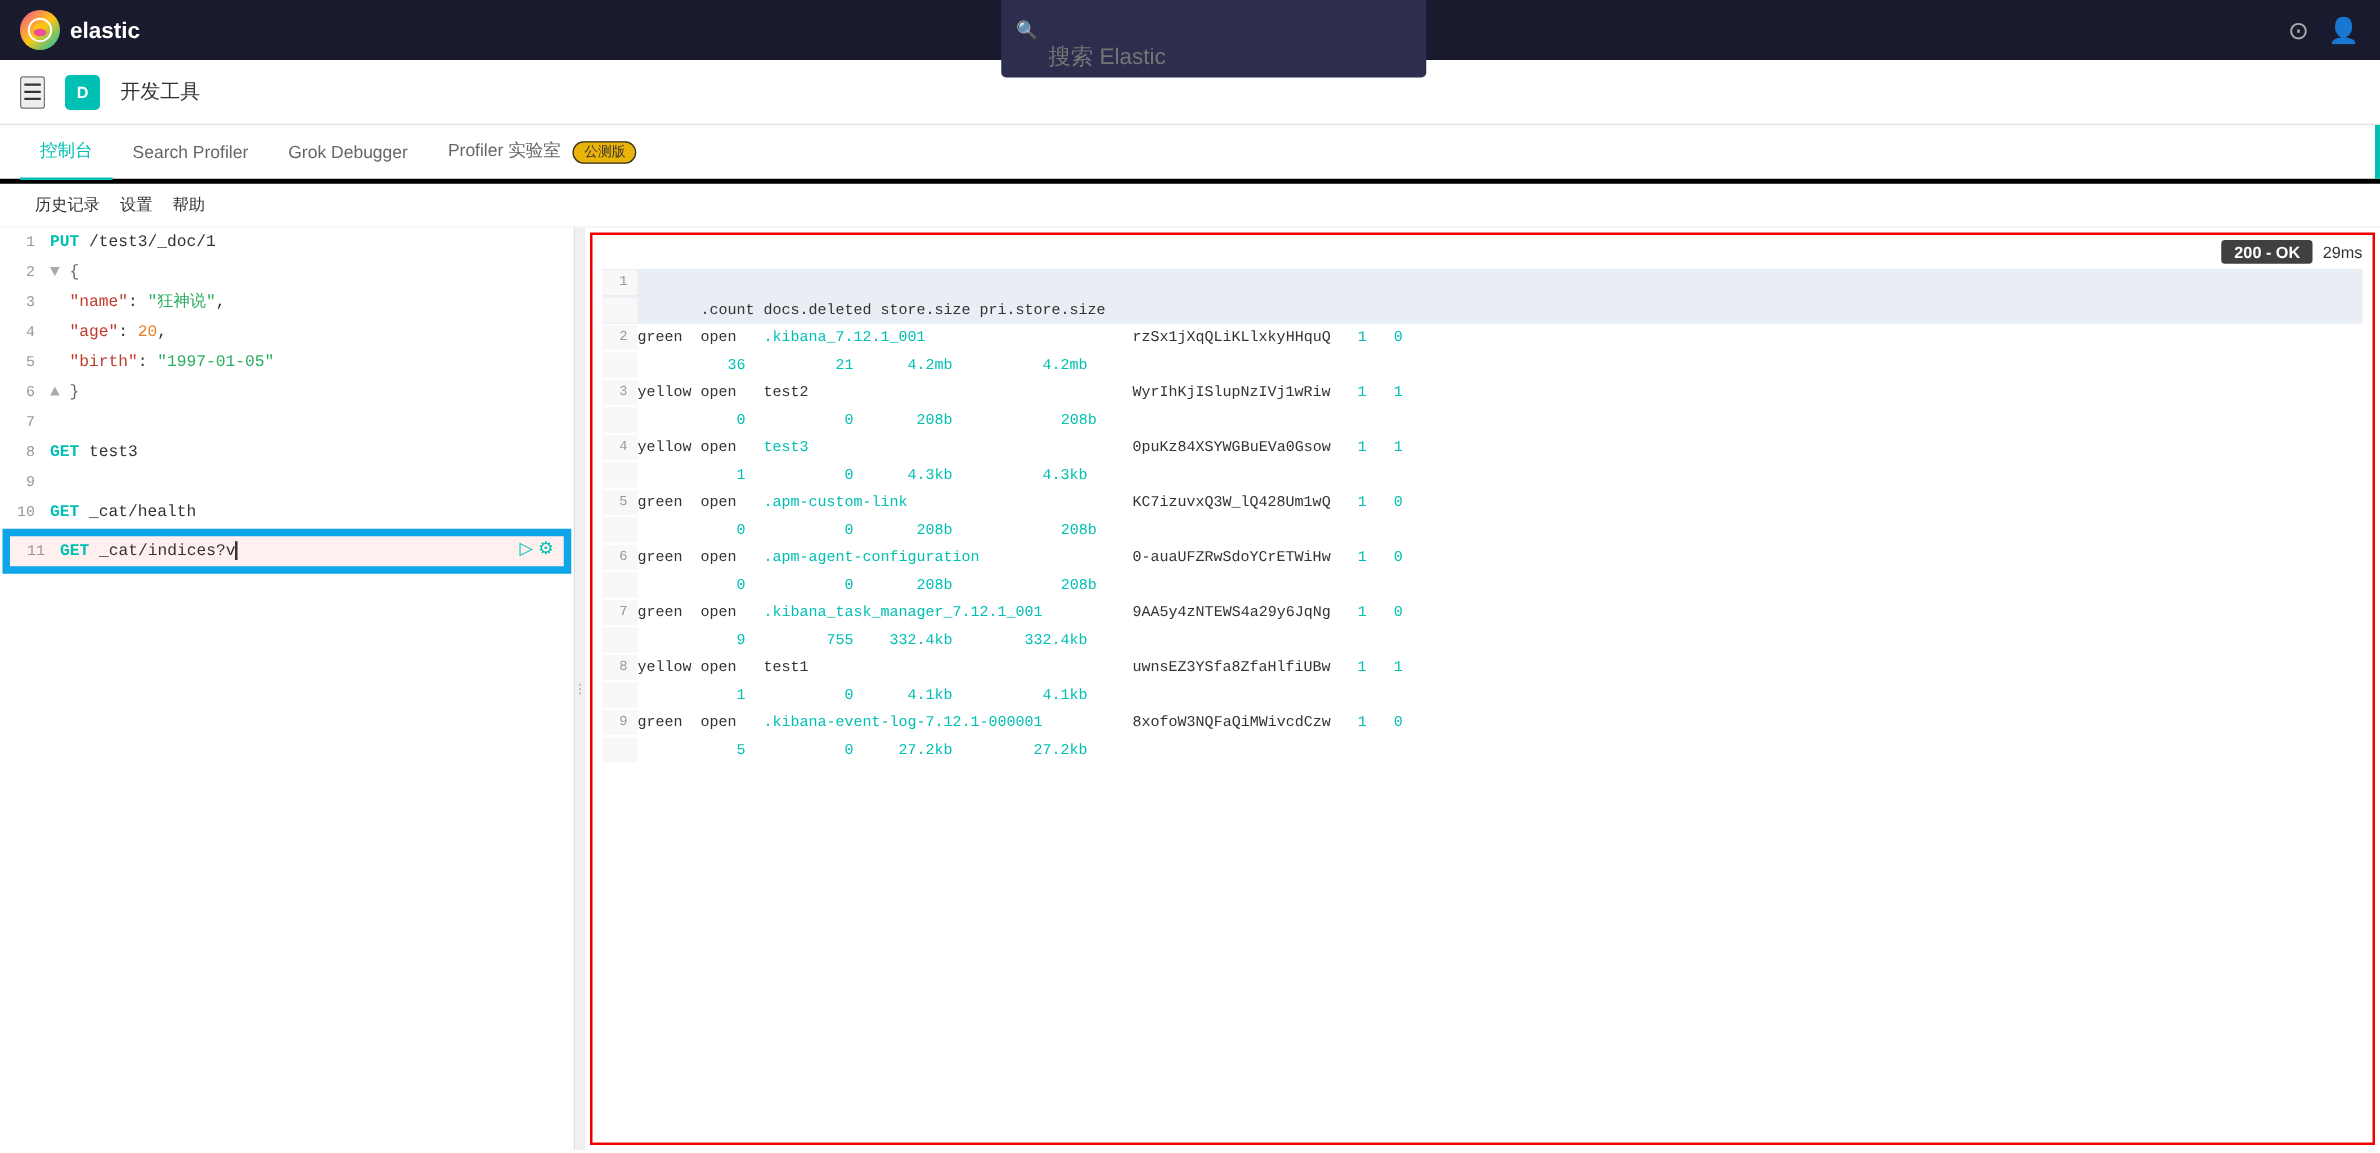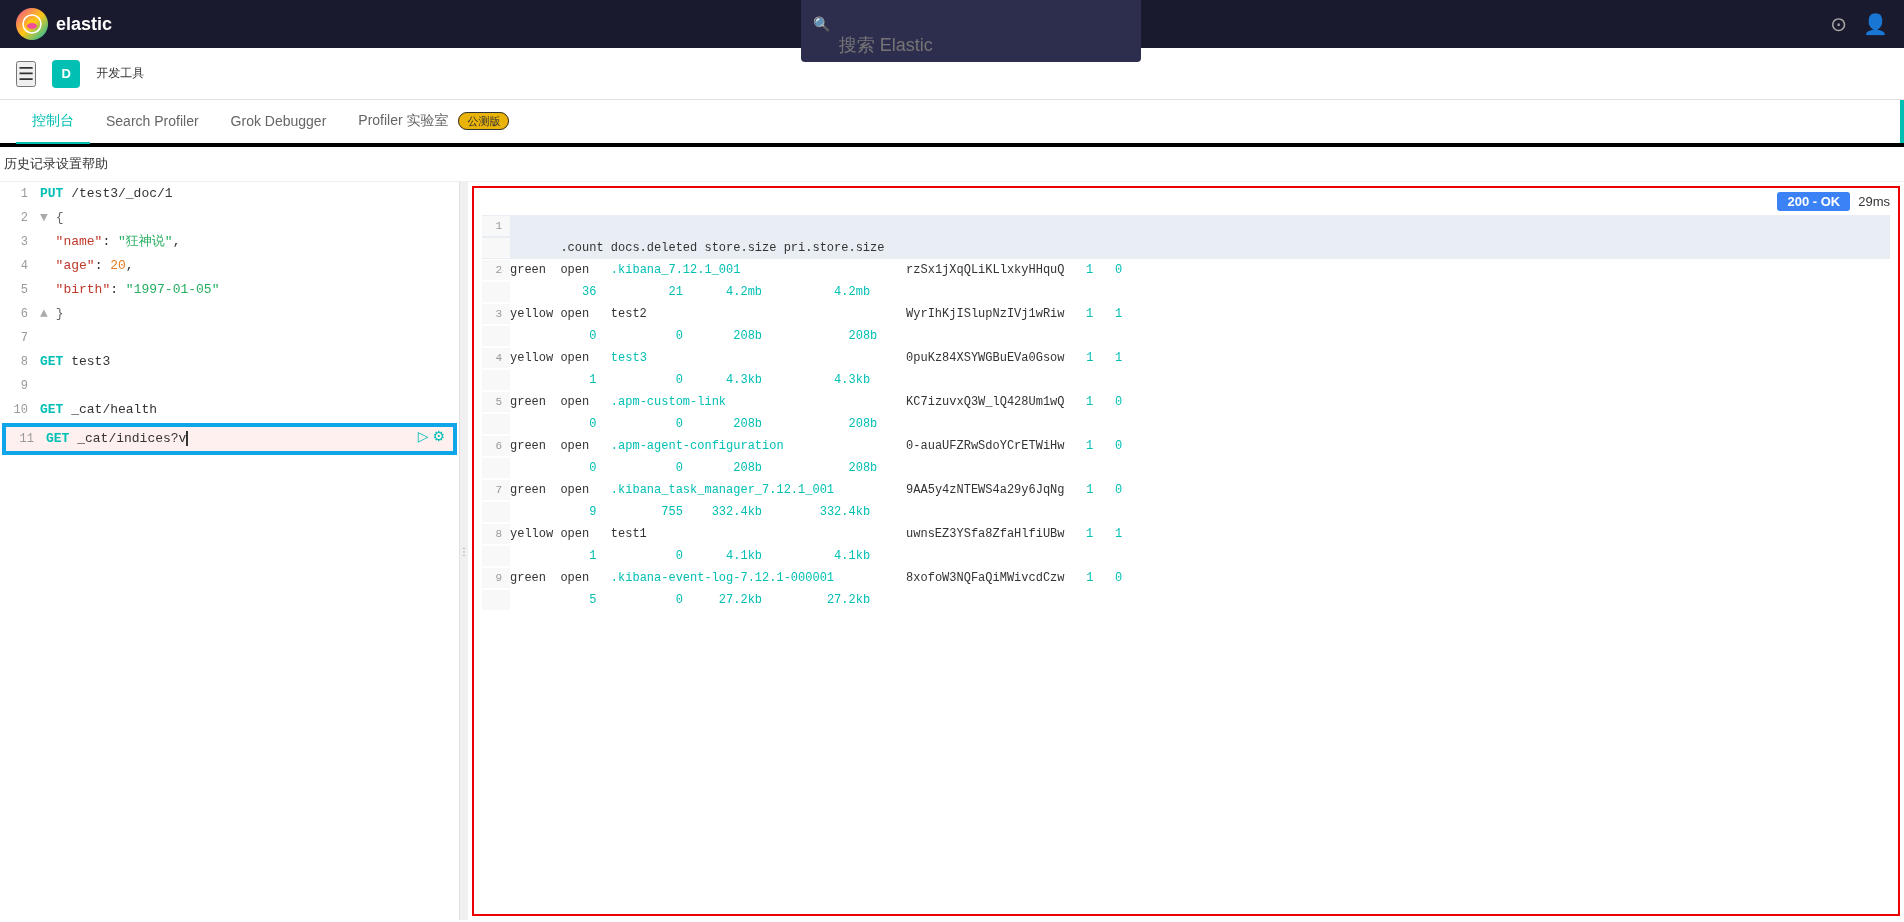--- a/index.html
+++ b/index.html
@@ -47,21 +47,21 @@
       padding: 0 16px;
       gap: 16px;
     }
     .hamburger { font-size: 18px; color: #333; cursor: pointer; }
     .dev-badge {
       background: #00bfb3; color: #fff;
       width: 28px; height: 28px; border-radius: 4px;
       display: flex; align-items: center; justify-content: center;
       font-size: 13px; font-weight: 700;
     }
-    .dev-title { font-size: 12px; color: #333; font-weight: 500; }
+    .dev-title { font-size: 16px; color: #333; font-weight: 500; }
 
     
     .tab-bar {
       display: flex; align-items: center;
       border-bottom: 4px solid #000000;
       padding: 0 16px;
       gap: 0;
       position: relative;
     }
     .tab-item {
@@ -87,22 +87,22 @@
       margin-left: 6px;
     }
     .right-border-accent {
       position: absolute; right: 0; top: 0; bottom: 0;
       width: 4px; background: #00bfb3;
     }
 
     
     .toolbar {
       display: flex; align-items: center;
-      padding: 8px 4px;
-      gap: 0;
+      padding: 8px 28px;
+      gap: 16px;
       border-bottom: 1px solid #f0f0f0;
     }
     .toolbar-btn {
       font-size: 13px; color: #333; cursor: pointer;
       background: none; border: none;
     }
 
     
     .main-content {
       display: flex;
@@ -176,21 +176,21 @@
       margin: 4px;
       overflow: hidden;
       position: relative;
     }
     .response-header {
       display: flex; justify-content: flex-end; align-items: center;
       padding: 4px 8px;
       gap: 8px;
     }
     .status-badge {
-      background: #3b82f6; color: #fff;
+      background: #404040; color: #fff;
       padding: 2px 10px; border-radius: 3px;
       font-size: 13px; font-weight: 600;
     }
     .time-badge { font-size: 13px; color: #333; }
 
     .response-content {
       font-family: 'Courier New', monospace;
       font-size: 12px;
       padding: 0 8px;
       overflow-y: auto;
@@ -317,21 +317,21 @@
     <div class="editor-line">
       <span class="line-number">9</span>
       <span class="line-content"> </span>
     </div>
 
     <div class="editor-line">
       <span class="line-number">10</span>
       <span class="line-content"><span class="kw-method">GET</span> _cat/health</span>
     </div>
 
-    <div class="editor-line active-line" style="background:#fff0f0; border:4px solid #0ea5e9; margin:1px 2px;">
+    <div class="editor-line active-line" style="background:#fff0f0; border:6px solid #0ea5e9; margin:1px 2px;">
       <span class="line-number">11</span>
       <span class="line-content"><span class="kw-method">GET</span> _cat/indices?v<span style="border-left:2px solid #333;">&nbsp;</span></span>
       <div class="line-actions">
         <button class="action-btn" title="Run">▷</button>
         <button class="action-btn" title="Tools">⚙</button>
       </div>
     </div>
   </div>
 
   <div class="drag-handle">

